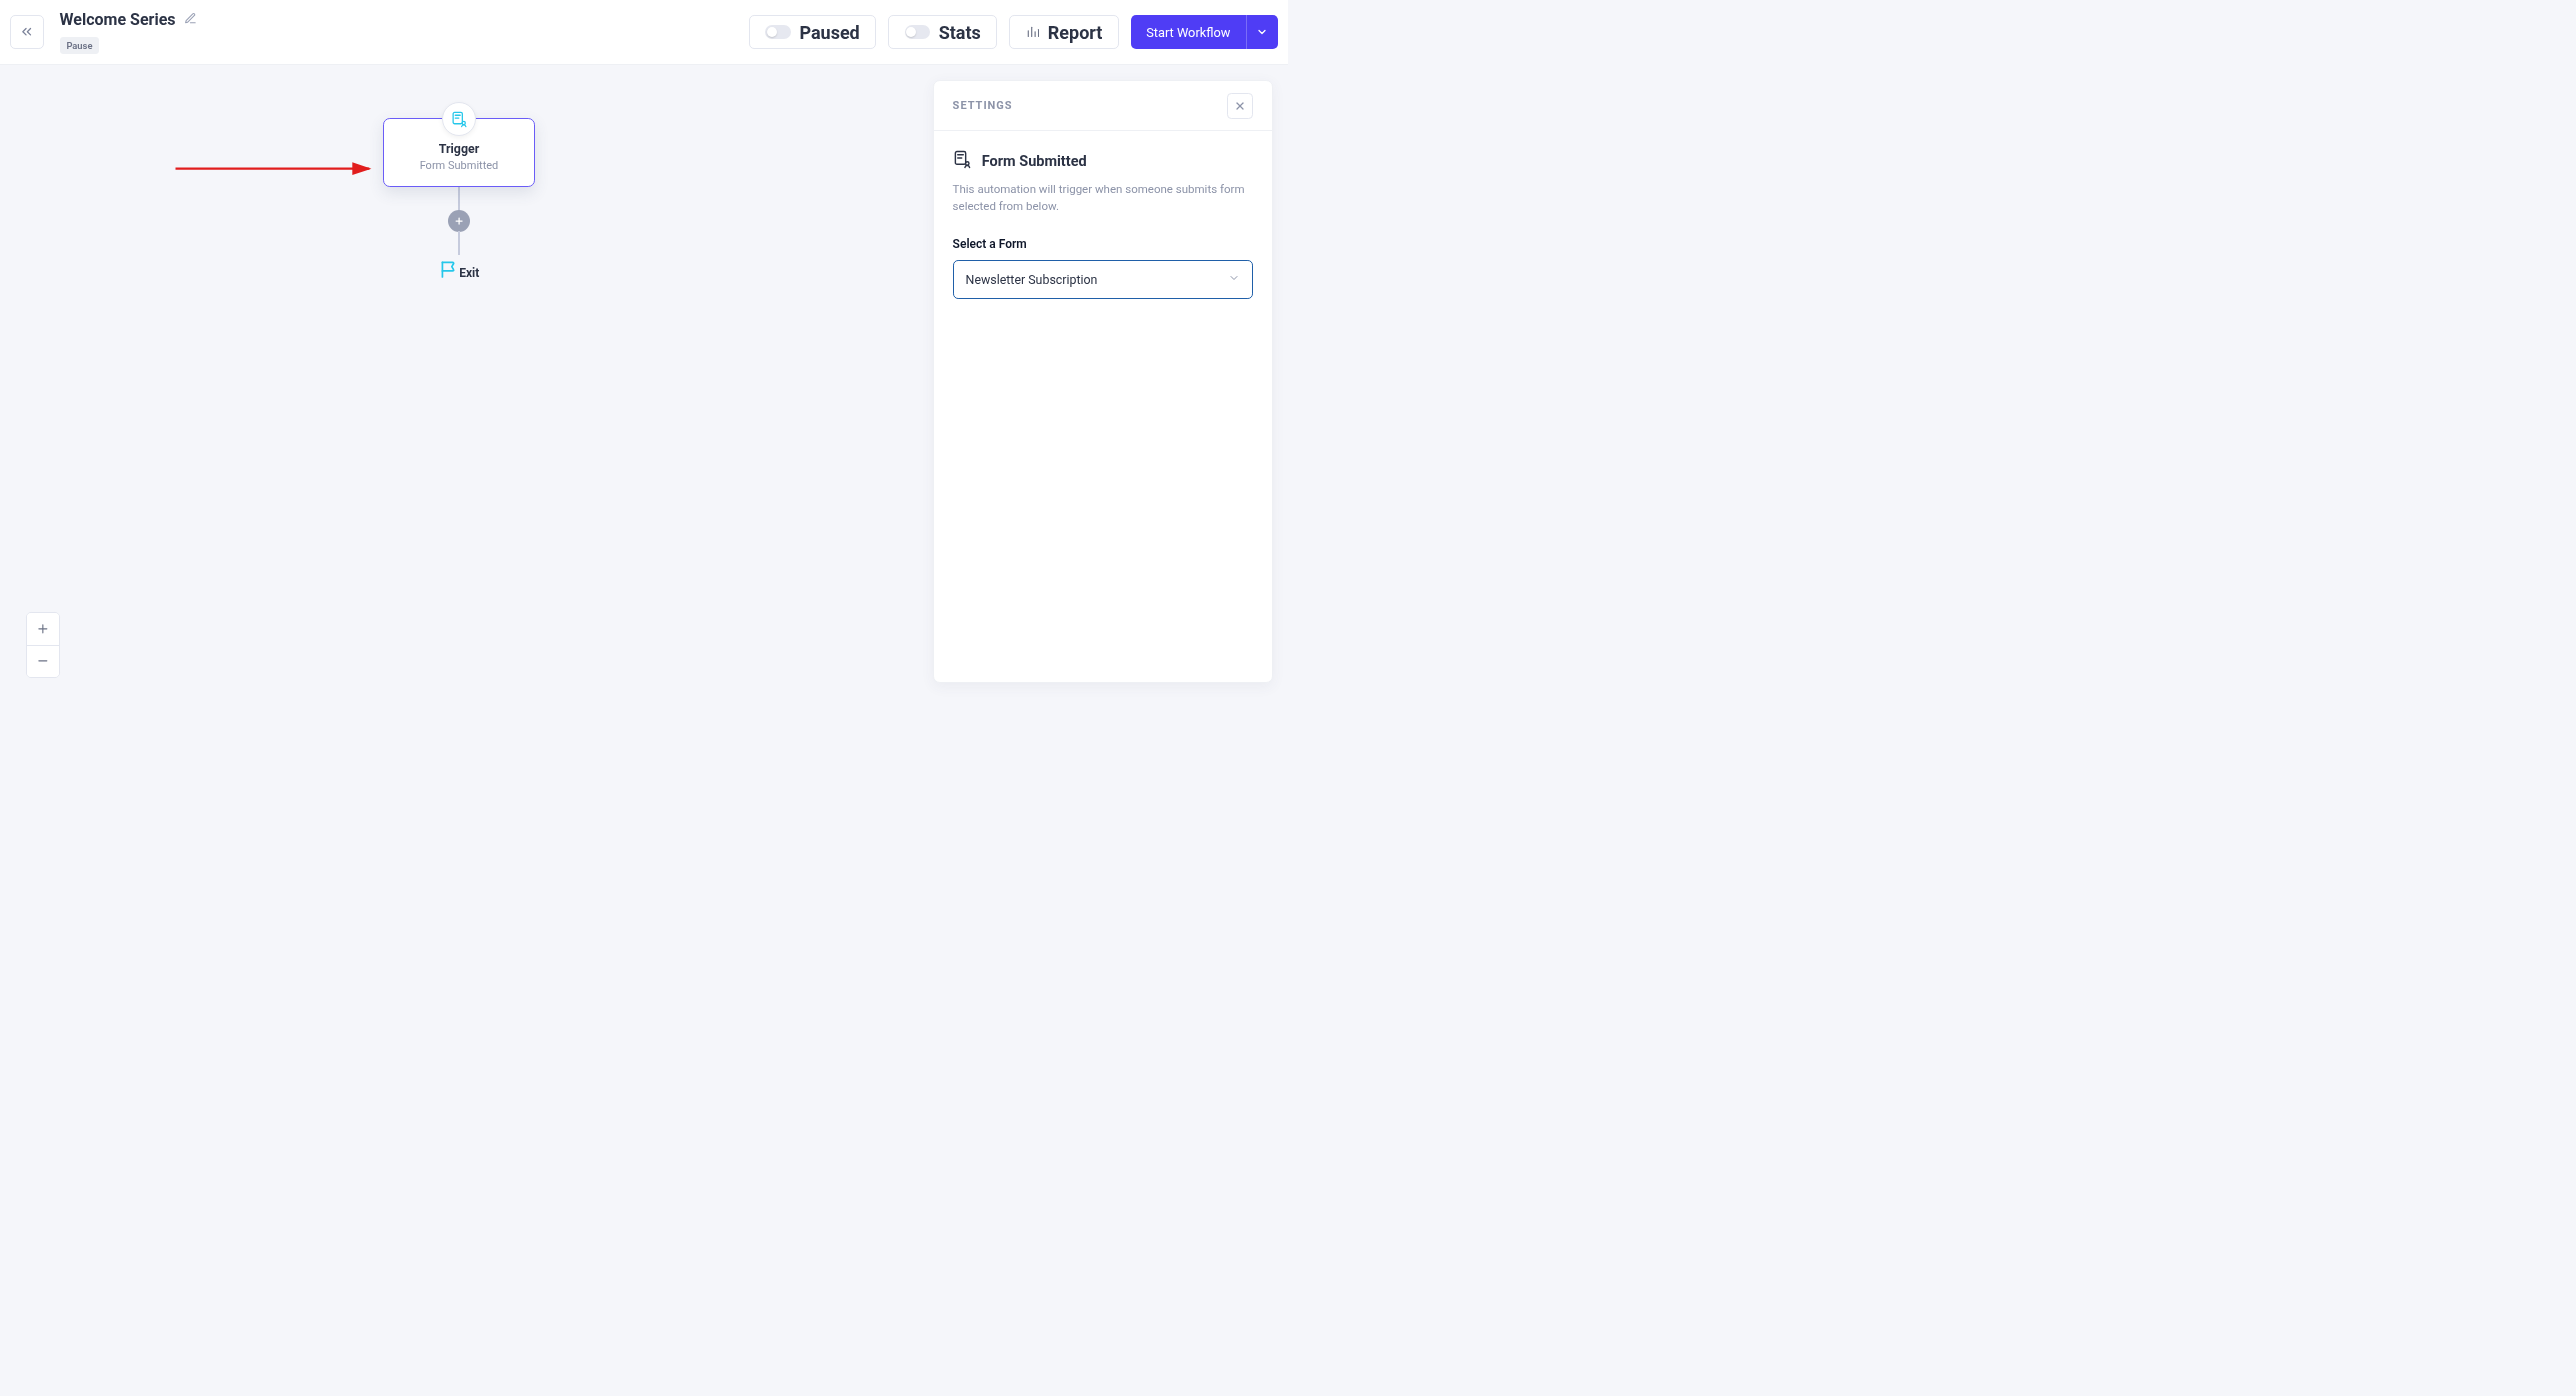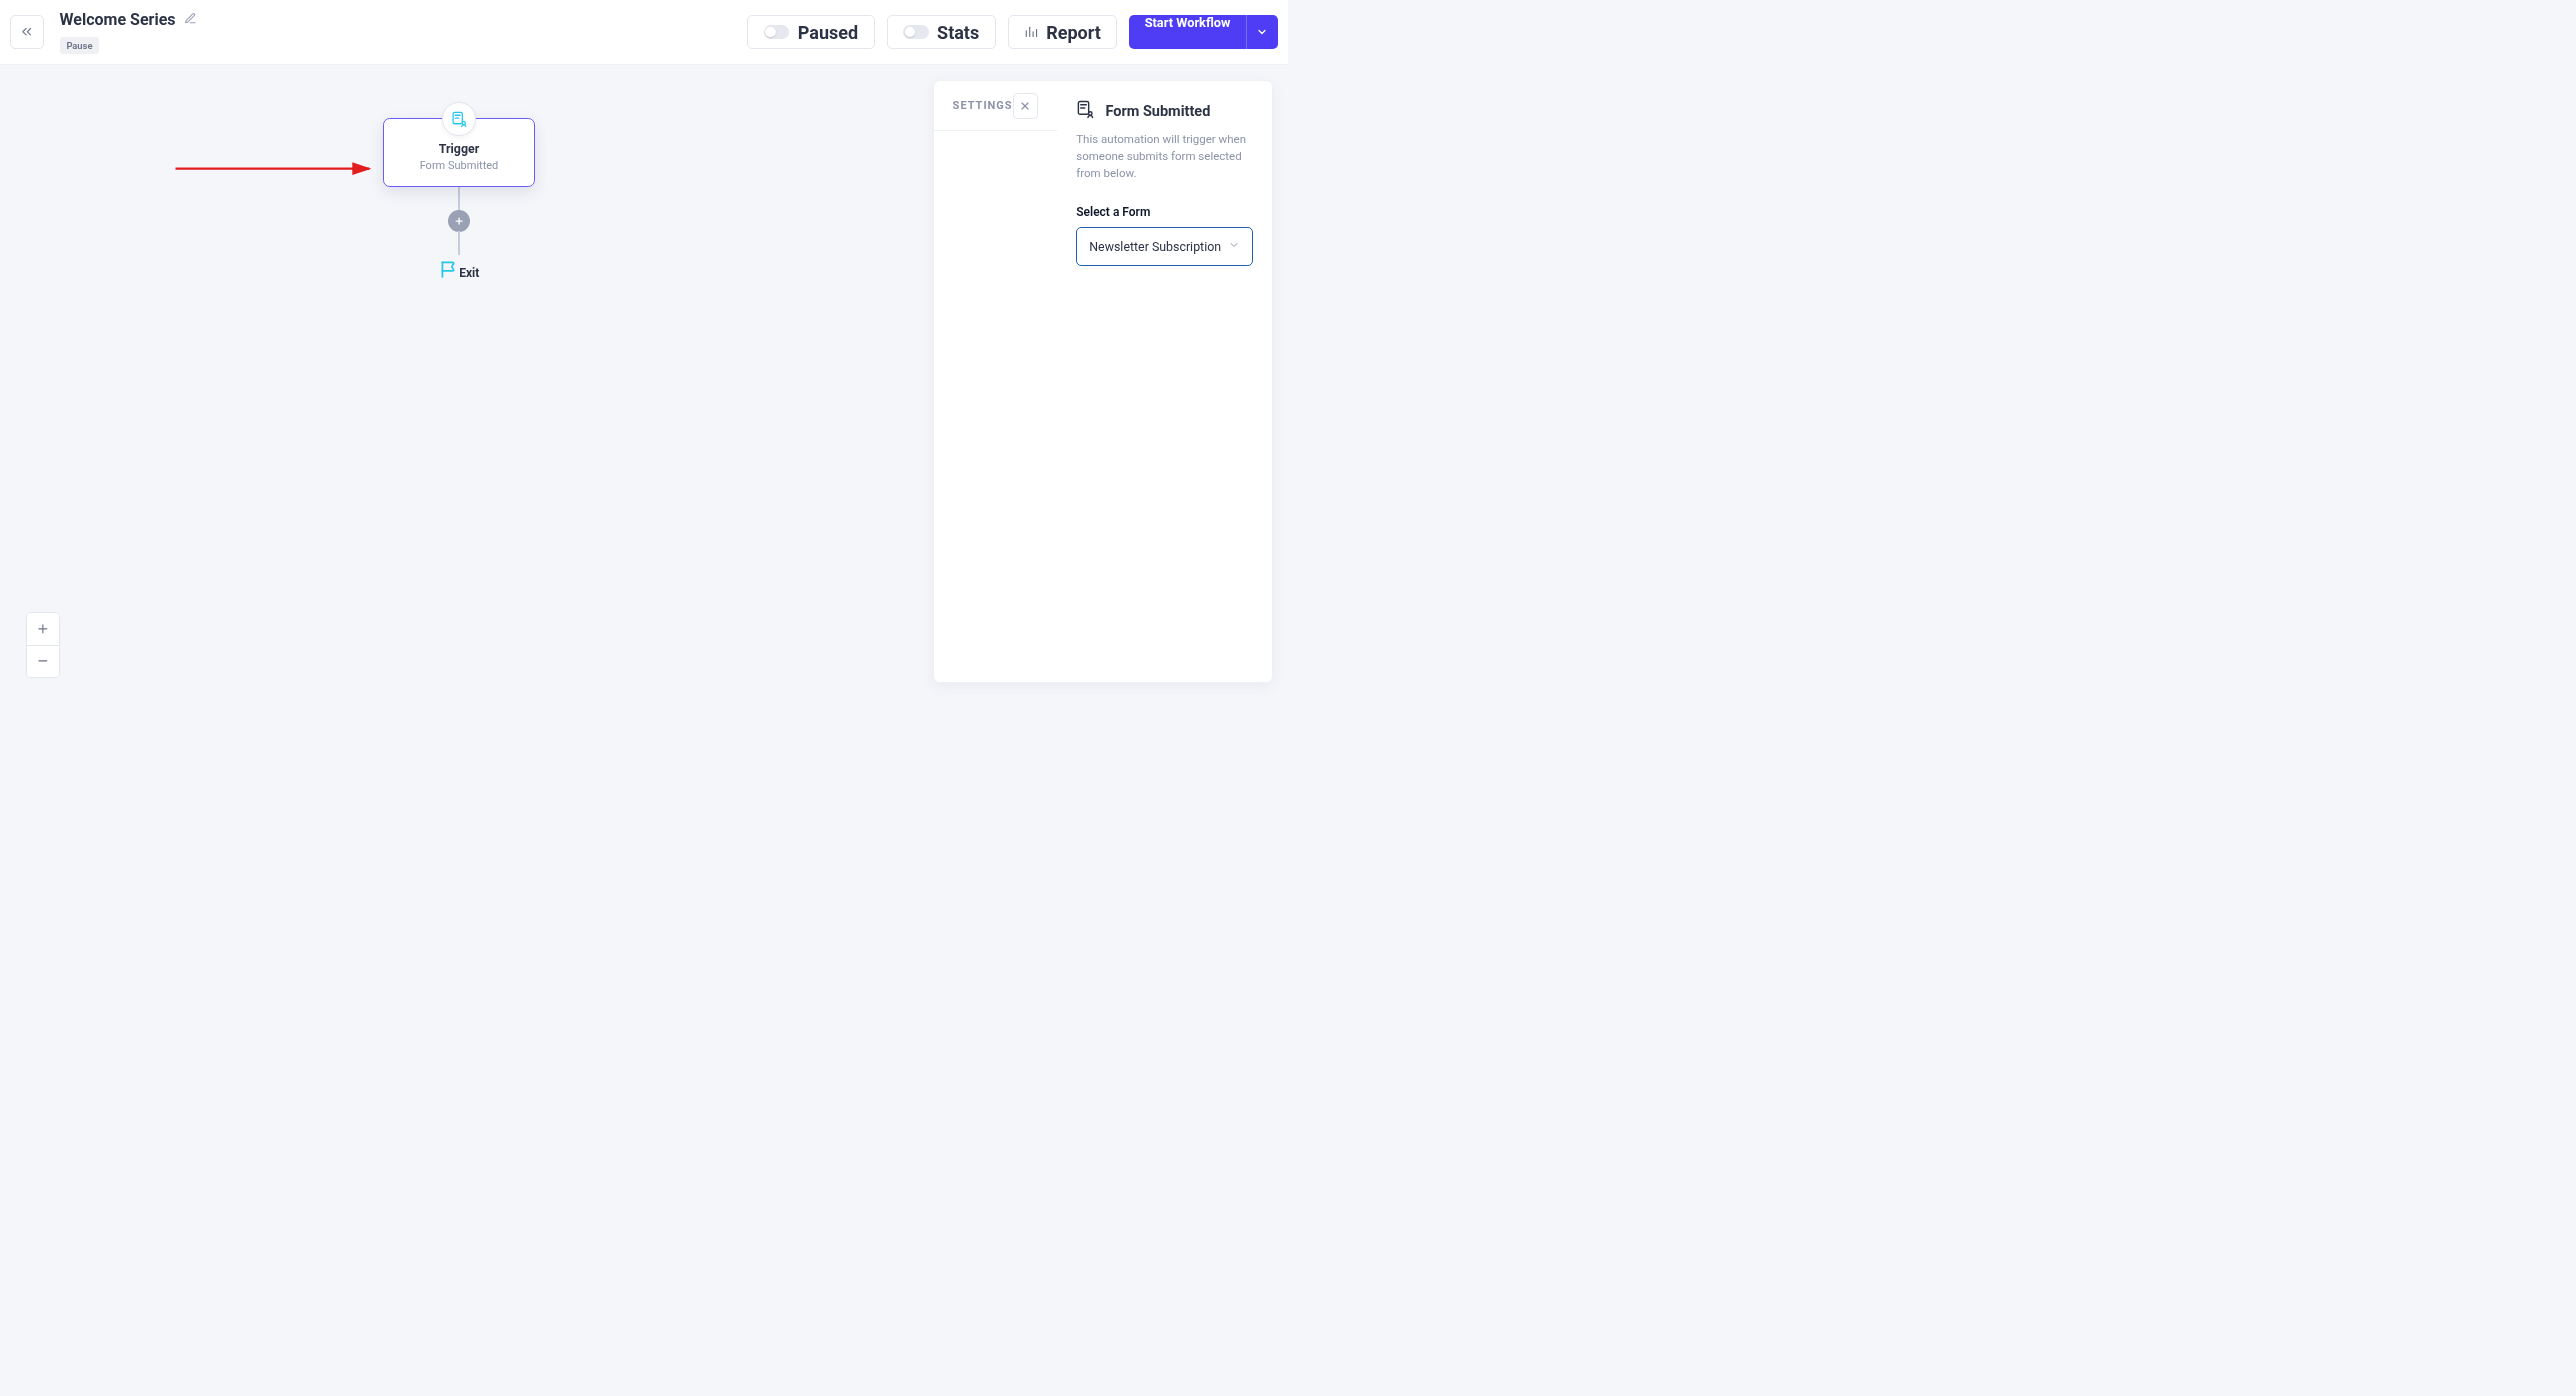--- a/index.html
+++ b/index.html
@@ -56,22 +56,22 @@
     background: #e6e8f0; position: relative; flex-shrink: 0;
   }
   .toggle::after {
     content: ""; position: absolute; top: 1.7px; left: 1.7px;
     width: 10.2px; height: 10.2px; background: #fff; border-radius: 50%;
     box-shadow: 0 0.9px 1.7px rgba(0,0,0,.15);
   }
   .icon-bars { color: #6b7185; }
   .primary-split { display: flex; height: 34px; }
   .primary-btn {
-    background: #4f3df5; color: #fff; font-weight: 700; font-size: 12.8px;
-    padding: 0 15.4px; display: flex; align-items: flex-start;
+    background: #4f3df5; color: #fff; font-weight: 400; font-size: 12.8px;
+    padding: 0 15.4px; display: flex; align-items: center;
     border-radius: 5.1px 0 0 5.1px; border-right: 0.9px solid rgba(255,255,255,.25);
     cursor: pointer;
   }
   .primary-drop {
     background: #4f3df5; color: #fff; width: 31px;
     display: flex; align-items: center; justify-content: center;
     border-radius: 0 5.1px 5.1px 0; cursor: pointer;
   }
 
   
@@ -122,21 +122,21 @@
     position: absolute; left: 1075px; top: 243px;
     pointer-events: none;
   }
 
   
   .settings-panel {
     position: absolute; top: 15.4px; right: 15.4px; bottom: 15.4px;
     width: 340px; background: #fff;
     border: 0.9px solid #eef0f4; border-radius: 6.8px;
     box-shadow: 0 3.4px 13.7px rgba(60,70,110,.06);
-    display: flex; flex-direction: row;
+    display: flex; flex-direction: column;
   }
   .settings-header {
     height: 50px; padding: 0 19px;
     display: flex; align-items: center; justify-content: space-between;
     border-bottom: 0.9px solid #eef0f4;
   }
   .settings-title {
     font-size: 11px; font-weight: 700; letter-spacing: 1px;
     color: #8c93a8; text-transform: uppercase;
   }

